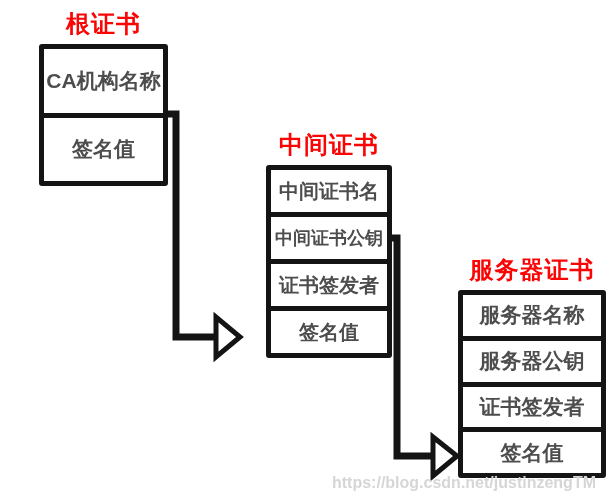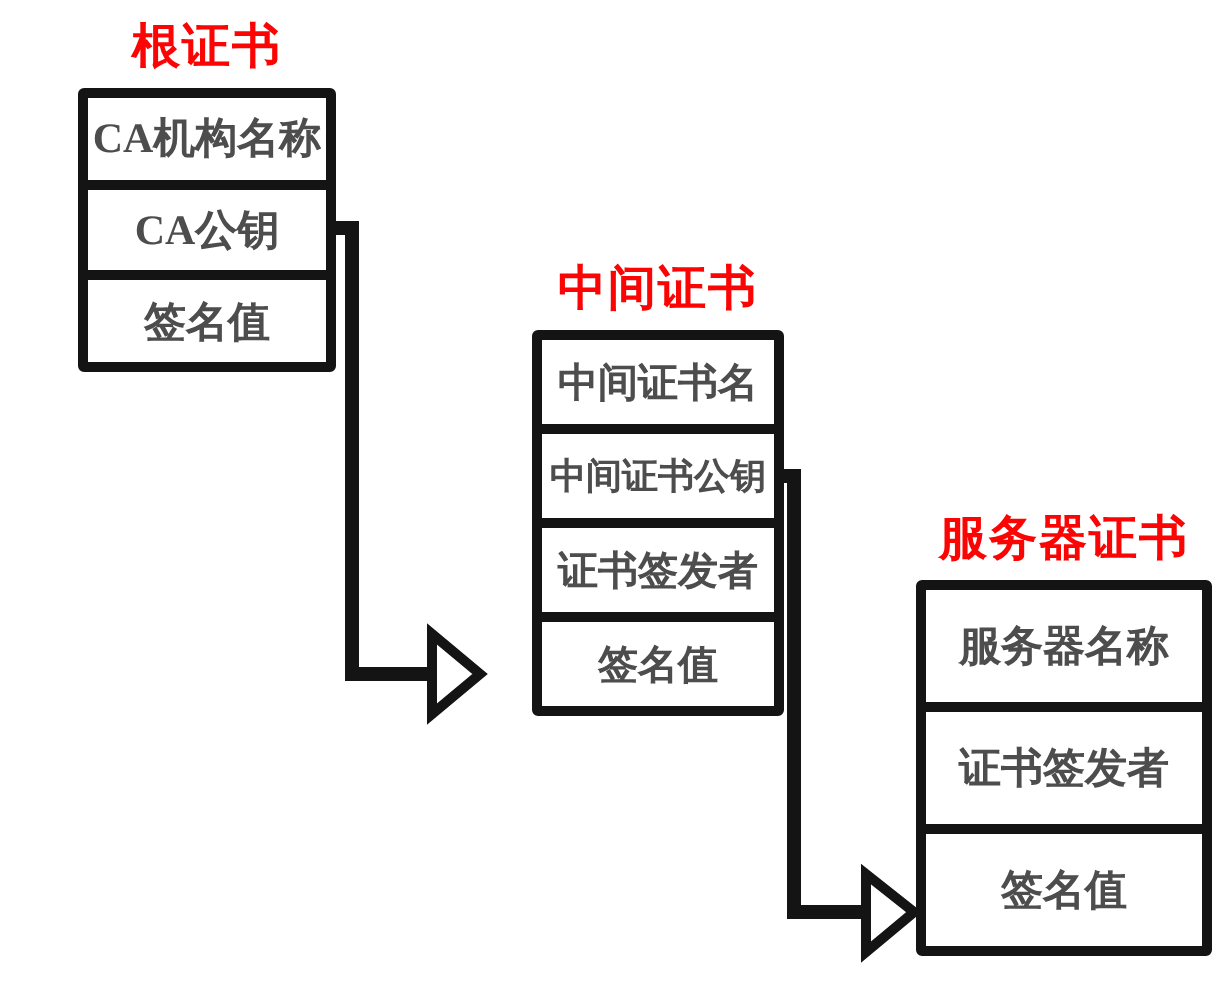--- a/index.html
+++ b/index.html
@@ -24,21 +24,21 @@
     font-size:24px;font-weight:bold;color:var(--c-red);
     text-align:center;height:30px;line-height:28px;
     letter-spacing:1px;white-space:nowrap;
   }
   .cert-box{
     margin-top:4px;
     border:5px solid var(--c-line);
     border-radius:3px;
     display:flex;flex-direction:column;
     background:#fff;
-    position:relative;z-index:2;font-family:Liberation Serif, serif;
+    position:relative;z-index:2;
   }
   .row{
     flex:1;display:flex;align-items:center;justify-content:center;
     font-weight:bold;color:var(--c-text);
     font-size:21px;white-space:nowrap;overflow:hidden;
   }
   .row + .row{border-top:5px solid var(--c-line);}
   #cert-root{left:23px;top:10px;width:129px;margin-left:16px;}
   #cert-root .cert-box{height:142px;}
   #cert-intermediate{left:238px;top:131px;width:154px;padding-left:28px;}
@@ -73,38 +73,39 @@
     <path d="M152,114 L176,114 L176,337 L217,337" fill="none" stroke="currentColor" stroke-width="7" stroke-linejoin="miter"></path>
     <polygon points="216,317 216,357 240,337" fill="#ffffff" stroke="currentColor" stroke-width="5" stroke-linejoin="miter"></polygon>
     <path d="M371,238 L397,238 L397,456 L434,456" fill="none" stroke="currentColor" stroke-width="7" stroke-linejoin="miter"></path>
     <polygon points="433,437 433,476 457,456" fill="#ffffff" stroke="currentColor" stroke-width="5" stroke-linejoin="miter"></polygon>
   </svg>
 
   <div class="cert" id="cert-root">
     <div class="cert-title">根证书</div>
     <div class="cert-box">
       <div class="row">CA机构名称</div>
-      <div class="row">CA公钥</div>
       <div class="row">签名值</div>
     </div>
   </div>
 
   <div class="cert" id="cert-intermediate">
     <div class="cert-title">中间证书</div>
     <div class="cert-box">
       <div class="row">中间证书名</div>
       <div class="row row-tight">中间证书公钥</div>
       <div class="row">证书签发者</div>
       <div class="row">签名值</div>
     </div>
   </div>
 
   <div class="cert" id="cert-server">
     <div class="cert-title">服务器证书</div>
     <div class="cert-box">
       <div class="row">服务器名称</div>
+      <div class="row">服务器公钥</div>
       <div class="row">证书签发者</div>
       <div class="row">签名值</div>
     </div>
   </div>
 
+  <div class="watermark" id="wm-url">https://blog.csdn.net/justinzengTM</div>
 
 </div>
 
 </body></html>

